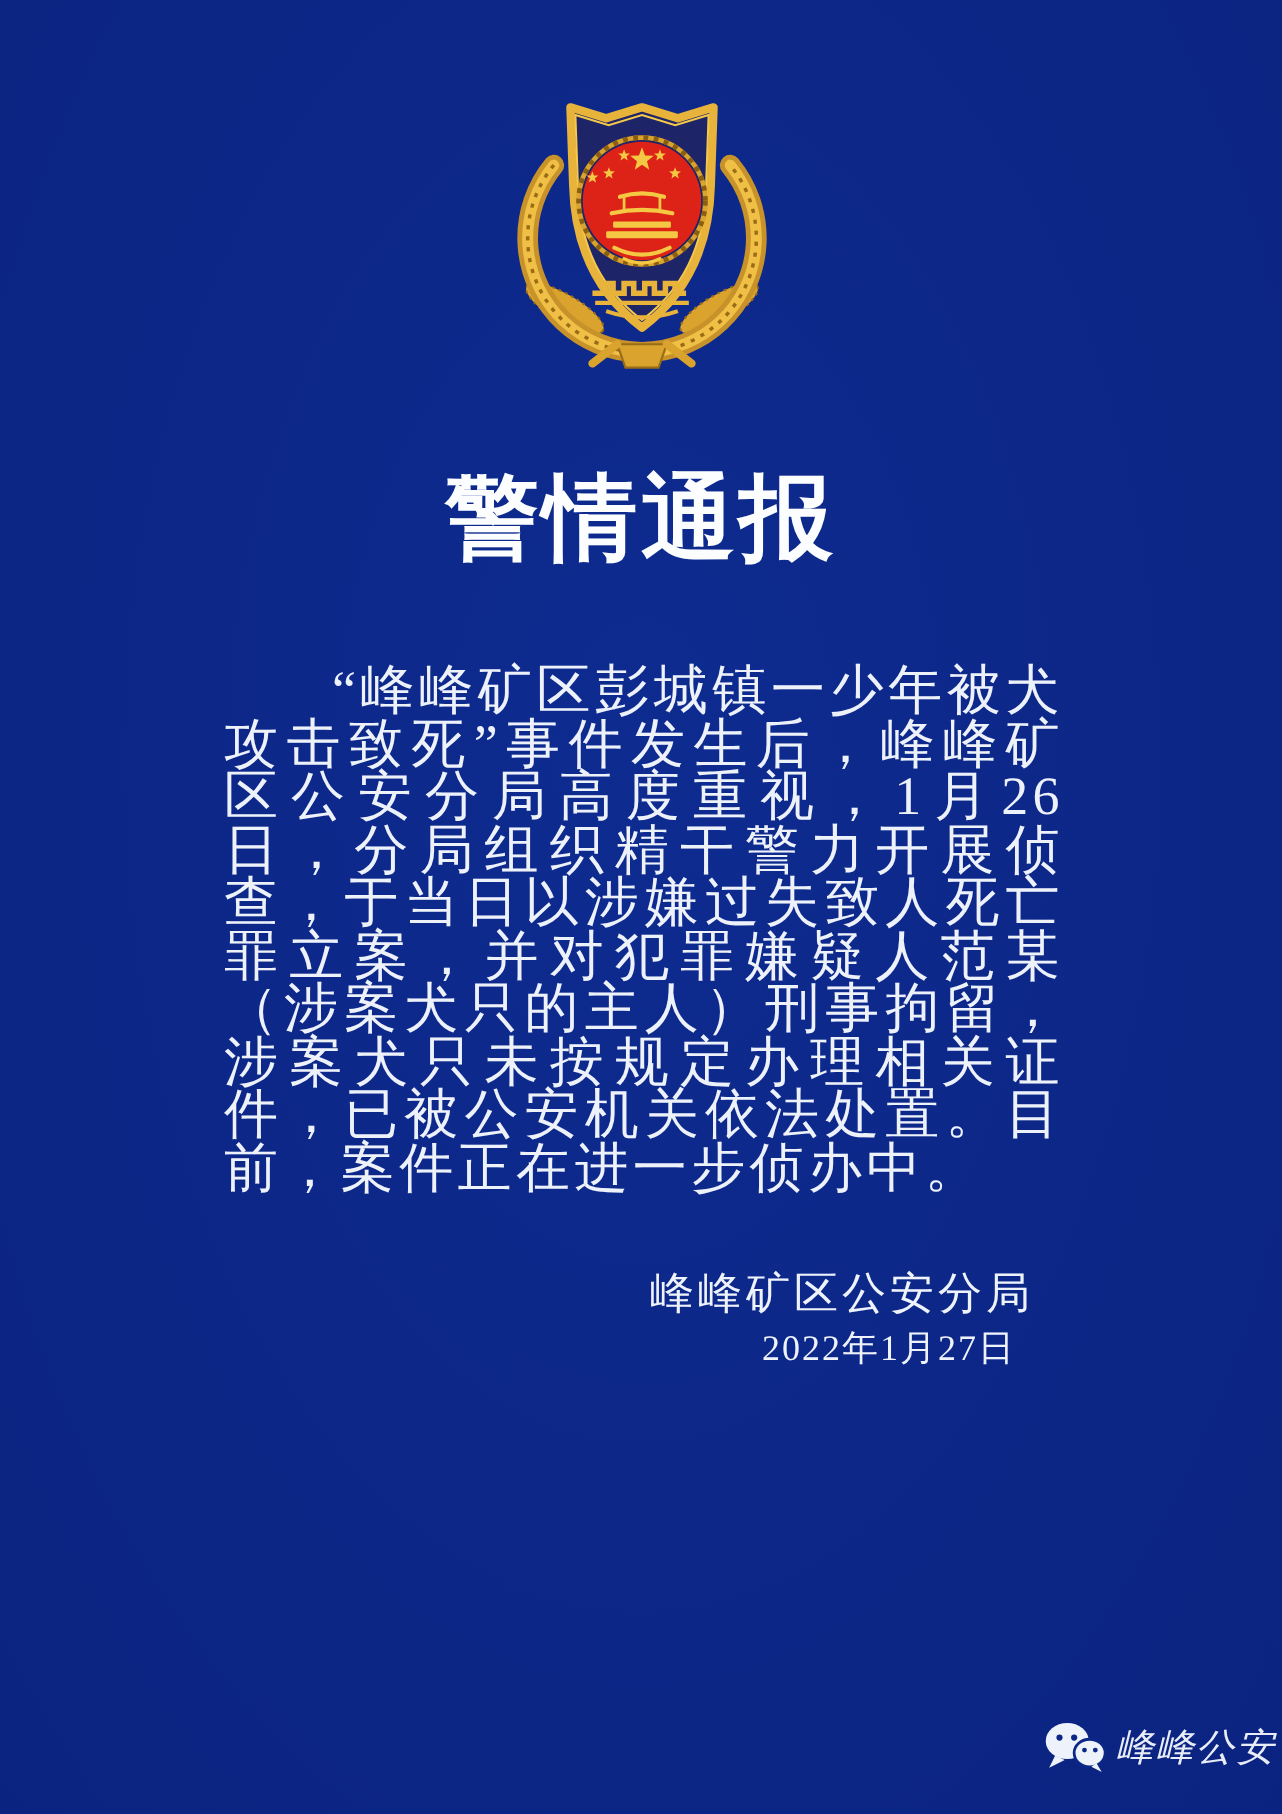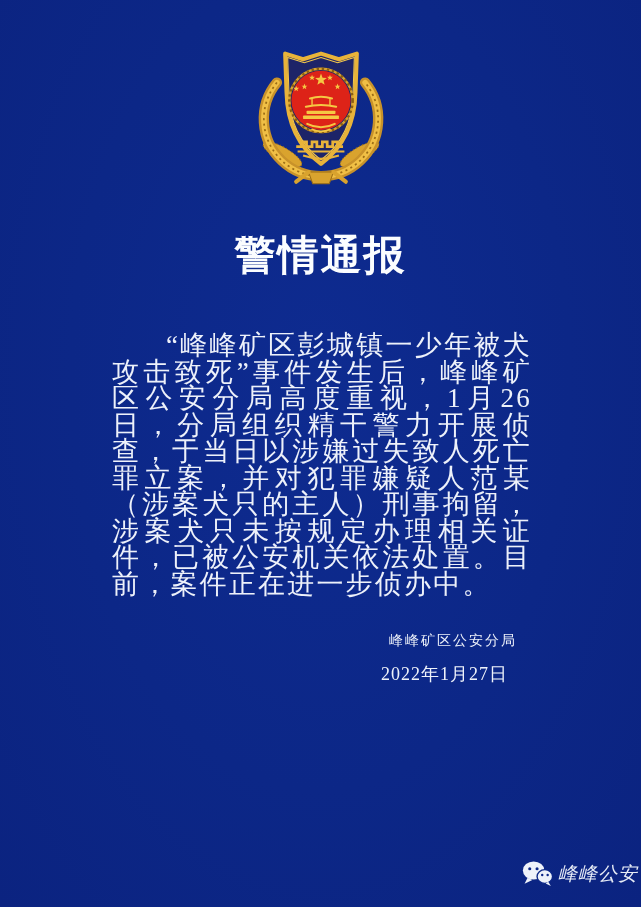--- a/index.html
+++ b/index.html
@@ -12,35 +12,35 @@
     position: absolute; inset: 0;
     background: radial-gradient(ellipse at 50% 42%, #0e2b90 0%, #0c2787 55%, #0b2380 100%);
   }
   .emblem {
     position: absolute; top: 44px; left: 50%; margin-left: -69px;
     width: 138px; height: 146px;
   }
   .title {
     position: absolute; top: 228px; left: 0; width: 641px;
     text-align: center;
-    font-size: 41px; font-weight: 700; letter-spacing: 2px;
+    font-size: 47px; font-weight: 700; letter-spacing: 2px;
     color: #fbfdff;
     font-family: "Liberation Sans", "DejaVu Sans", sans-serif;
   }
   .body-text {
     position: absolute; top: 332px; left: 112px; width: 420px;
     font-size: 27px; line-height: 26.5px; letter-spacing: 2.2px;
     color: #edf1fa;
     text-align: justify;
     text-indent: 2em;
     font-family: "Liberation Serif", "DejaVu Serif", serif;
   }
   .signature {
     position: absolute; top: 632px; right: 124px;
-    font-size: 14px; letter-spacing: 2px; color: #eef2fa;
+    font-size: 22px; letter-spacing: 2px; color: #eef2fa;
     font-family: "Liberation Serif", "DejaVu Serif", serif;
   }
   .date {
     position: absolute; top: 662px; right: 133px;
     font-size: 18px; letter-spacing: 1px; color: #eef2fa;
     font-family: "Liberation Serif", "DejaVu Serif", serif;
   }
   .footer {
     position: absolute; top: 860px; left: 522px;
     display: flex; align-items: center; gap: 5px; font-style: italic;

